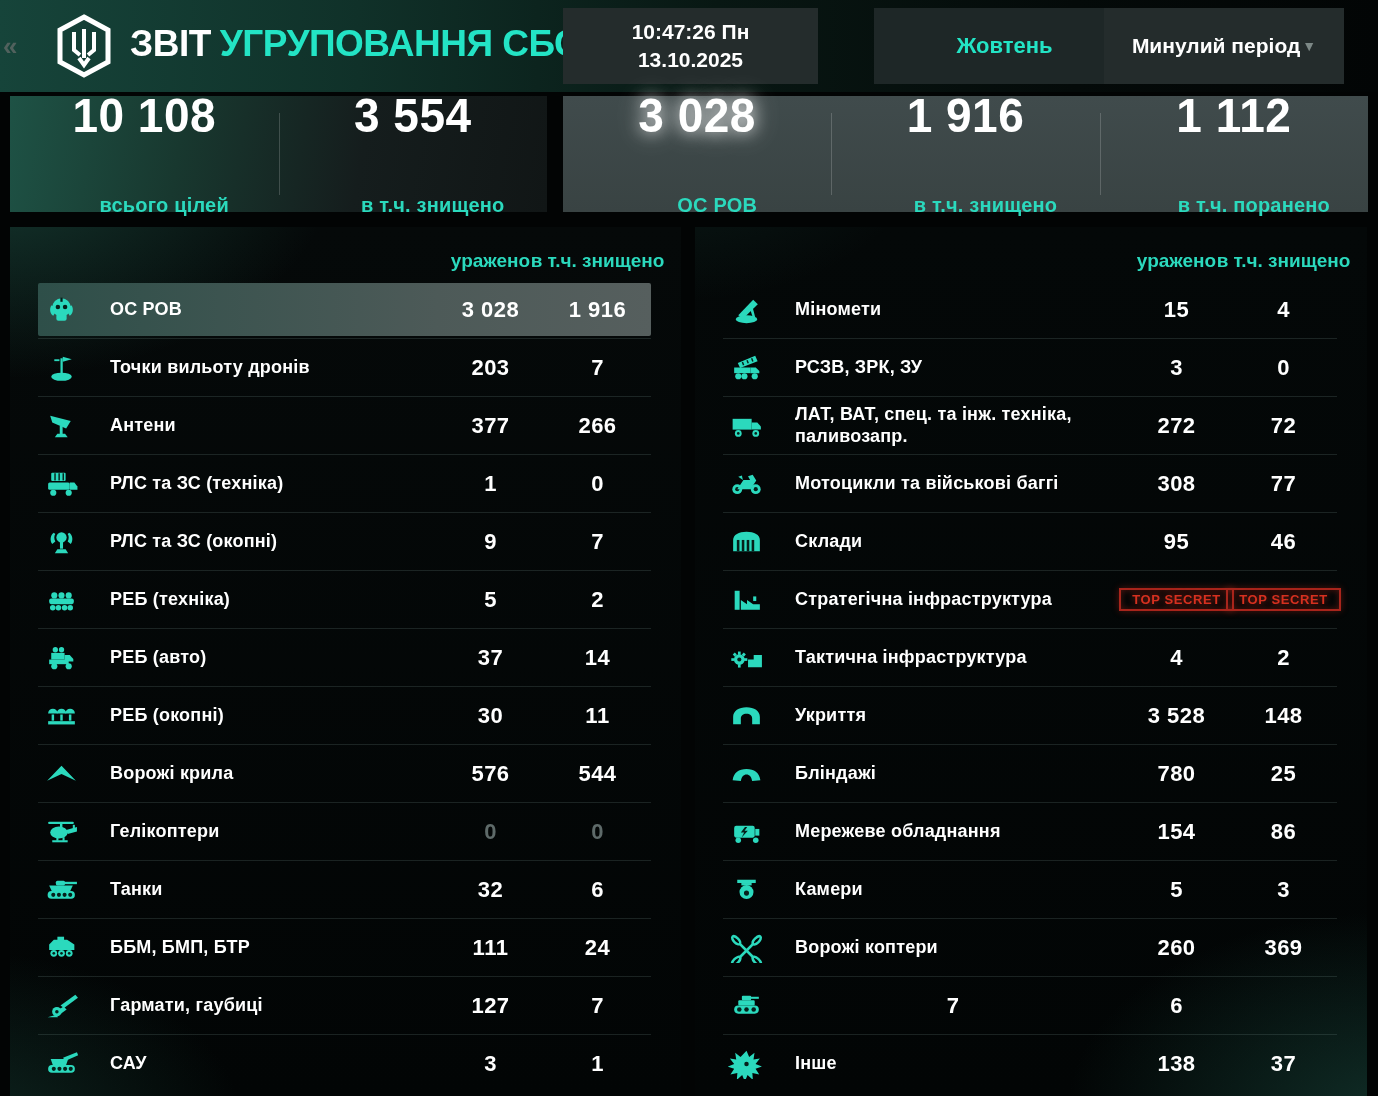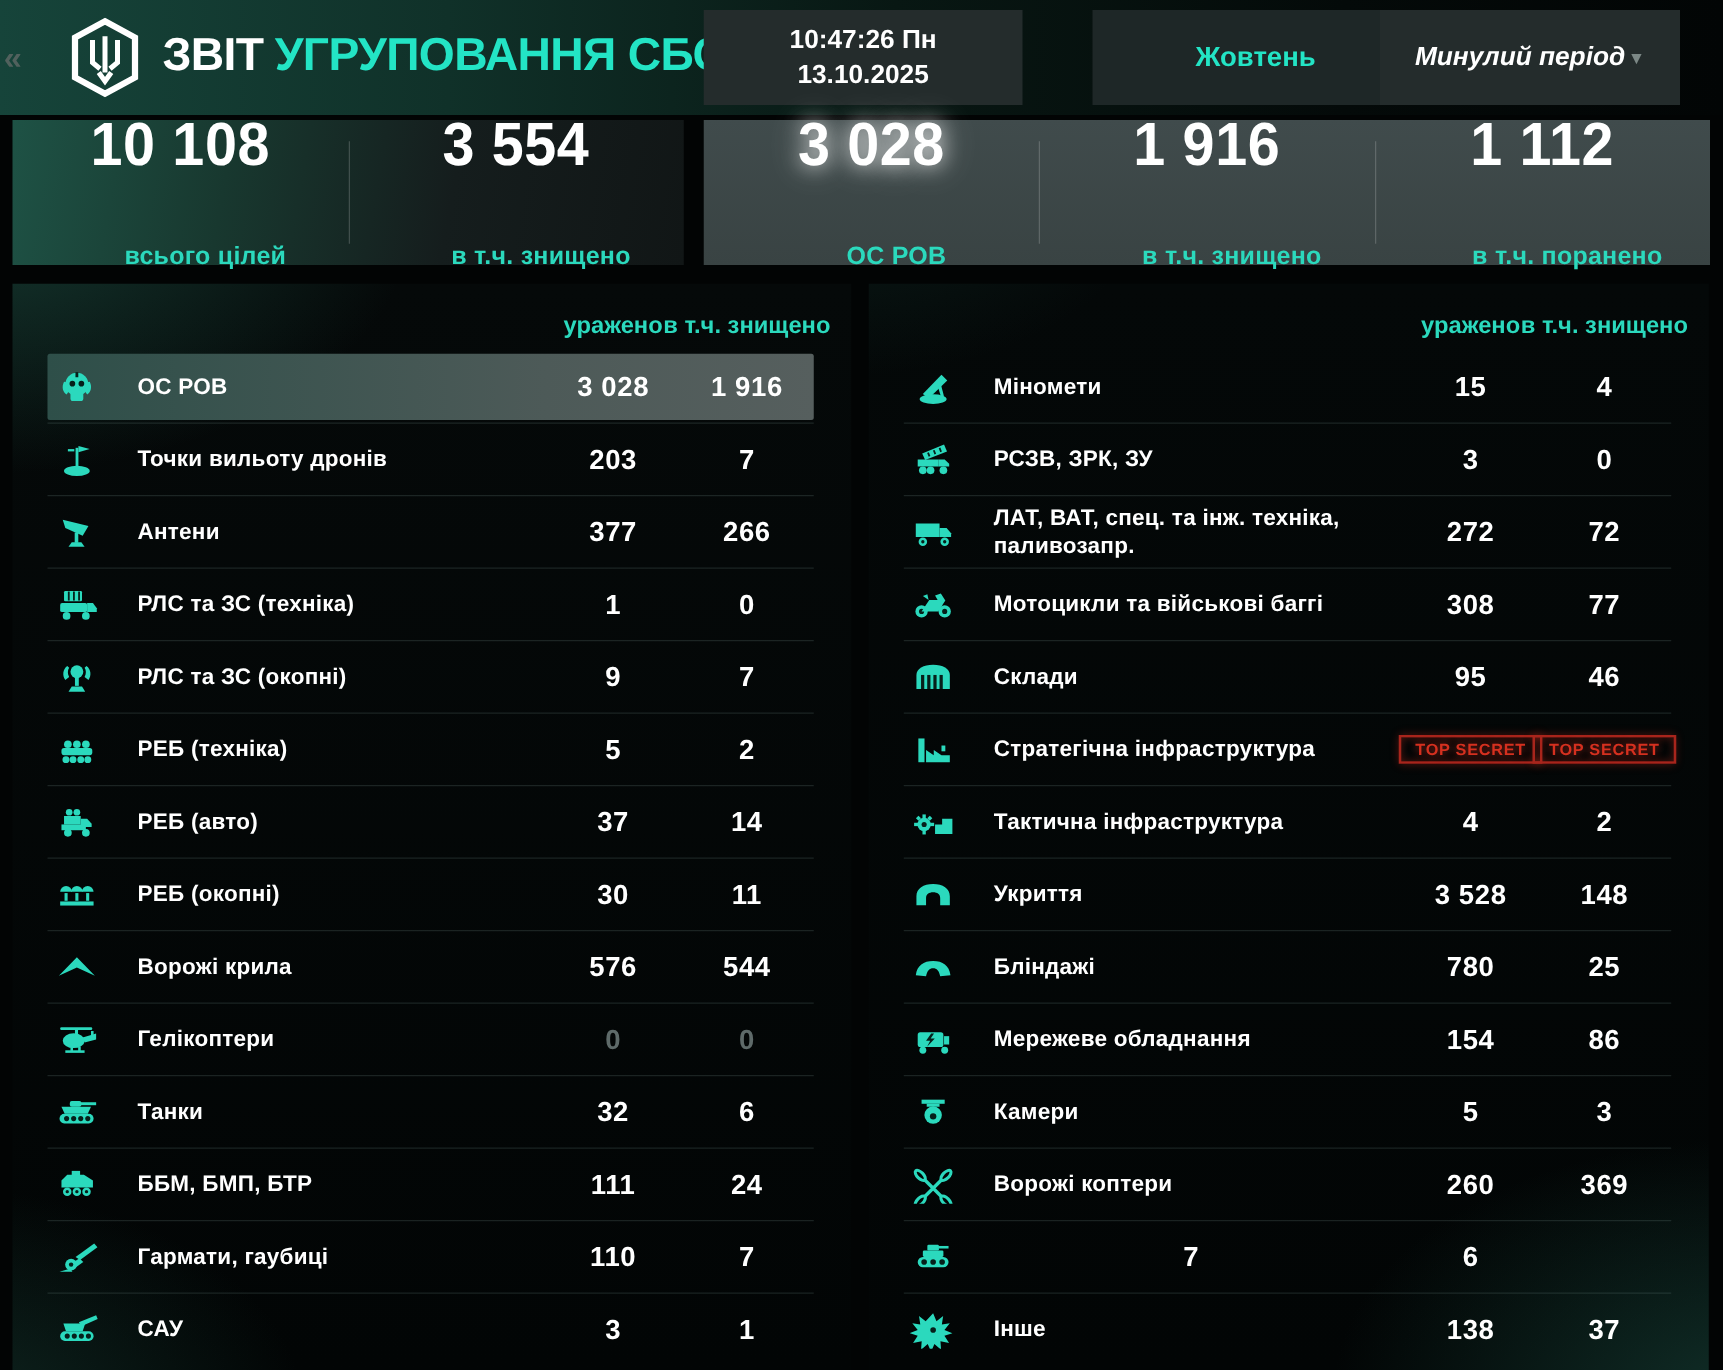--- a/index.html
+++ b/index.html
@@ -20,21 +20,21 @@
   .logo{position:absolute;left:56px;top:14px;width:56px;height:64px;color:#fff;}
   .title{position:absolute;left:130px;top:50%;transform:translateY(-54%);
     font-size:37px;font-weight:700;color:#fff;letter-spacing:-.5px;white-space:nowrap;}
   .title .accent{color:#23e4c5;margin-left:9px;}
   .hbox{position:absolute;top:8px;height:76px;display:flex;align-items:center;justify-content:center;}
   .clock-box{left:563px;width:255px;background:#242c2c;color:#fff;
     font-weight:700;font-size:21px;line-height:1.35;text-align:center;flex-direction:column;}
   .month-box{left:831px;width:261px;background:#1e2727;color:#23e4c5;
     font-weight:700;font-size:22px;cursor:pointer;margin-left:43px;}
   .period-box{left:1104px;width:240px;background:#242c2c;color:#fff;
-    font-weight:700;font-size:21px;gap:2px;cursor:pointer;font-style:italic;}
+    font-weight:700;font-size:21px;gap:2px;cursor:pointer;}
   .caret{color:#7c8886;font-size:14px;line-height:1;}
   
   .card{position:absolute;top:96px;height:116px;display:flex;}
   .card1{left:10px;width:537px;
     background:linear-gradient(100deg,#1e5245 0%,#18382f 32%,#151d1d 65%,#111616 100%);}
   .card2{left:563px;width:805px;
     background:linear-gradient(180deg,#404b4c 0%,#394343 100%);cursor:pointer;}
   .stat{flex:1;display:flex;flex-direction:column;align-items:center;justify-content:center;position:relative;gap:48px;}
   .stat + .stat::before{content:"";position:absolute;left:0;top:15%;height:70%;width:1px;
     background:rgba(255,255,255,.18);}
@@ -328,21 +328,21 @@
         <span class="icon-cell">
           <svg viewBox="0 0 36 30" fill="currentColor">
             <path d="M17 15 L31.5 4.5 L34 7.5 L20.5 17.5 Z"></path>
             <path d="M9.5 23 L20 16 L23 19 L14 25.5 Z"></path>
             <circle cx="13.5" cy="21" r="4.6"></circle>
             <circle cx="13.5" cy="21" r="1.7" fill="#06201b"></circle>
             <path d="M4.5 26.5 L13 24 L14.5 26.5 Z"></path>
           </svg>
         </span>
         <span class="label">Гармати, гаубиці</span>
-        <span class="val">110</span>
+        <span class="val">127</span>
         <span class="val">7</span>
       </div>
       <div class="divider"></div>
       <div class="row">
         <span class="icon-cell">
           <svg viewBox="0 0 36 30" fill="currentColor">
             <path d="M19.5 9.5 L33 4 L34.2 7 L21.5 12.5 Z"></path>
             <path d="M7.5 10.5 h17 l-2 6 H9.5 z"></path>
             <rect x="5" y="16.5" width="26" height="7.5" rx="3.7"></rect>
             <circle cx="10.5" cy="20.2" r="2" fill="#06201b"></circle>

